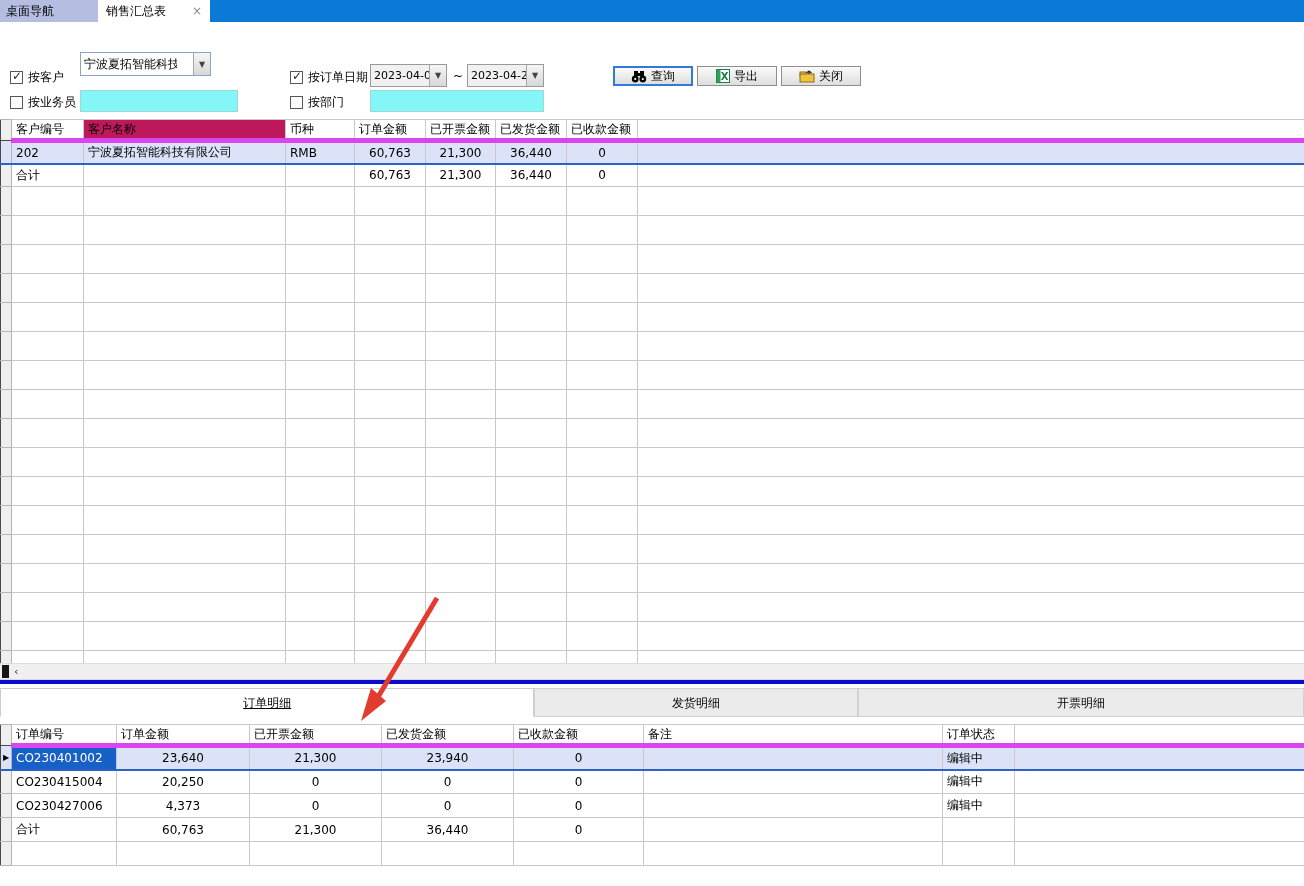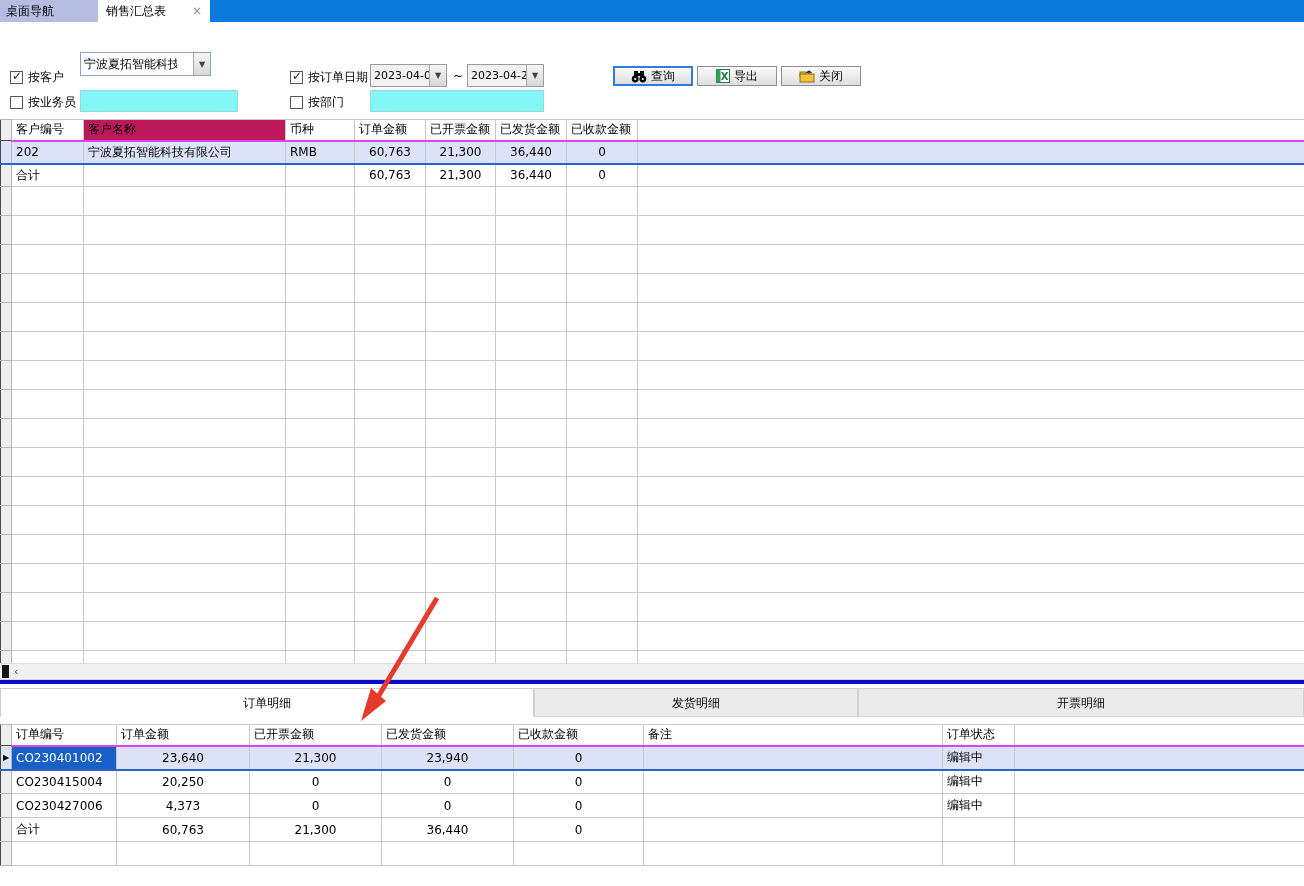--- a/index.html
+++ b/index.html
@@ -31,21 +31,21 @@
   
   .btn3 { position:absolute; width:80px; height:20px; background:linear-gradient(#fafafa,#dedede);
     border:1px solid #8f8f8f; display:flex; align-items:center; justify-content:center; gap:4px; cursor:default; }
   .btn3.focus { border:2px solid #2f7bd9; }
   .btn3 svg { display:block; }
 
   
   .gridwrap { position:absolute; left:0; overflow:hidden; }
   table.grid { border-collapse:collapse; table-layout:fixed; width:1304px; }
   .grid th, .grid td { border:1px solid #c9c9c9; padding:0 4px; overflow:hidden; white-space:nowrap; }
-  .grid thead th { height:21px; font-weight:normal; text-align:left; background:#fff; border-bottom:2px solid #d946ef; }
+  .grid thead th { height:21px; font-weight:normal; text-align:left; background:#fff; border-bottom:5px solid #d946ef; }
   .grid thead th.hl { background:#be185d; }
   .grid th:first-child, .grid td:first-child { border-left:1px solid #4a4a4a; }
   .grid .gutter { background:#efefef; border-color:#b5b5b5; padding:0; text-align:center; font-size:8px; color:#000; }
   .grid thead .gutter { border-bottom:1px solid #4a4a4a; }
   .grid .trail { border-right:none; }
   .grid td.num { text-align:center; }
   #summary-grid .sel-row td { background:#dce3f8; border-top:1px solid #2d62c8; border-bottom:2px solid #2d62c8; }
   #detail-grid .sel-row td { background:#dce3f8; border-bottom:2px solid #2d62c8; }
   .grid .sel-row td.gutter { background:#efefef; }
   .grid td.sel-cell { background:#1660c8 !important; color:#fff; }
@@ -382,21 +382,21 @@
 </div>
 
 <div class="hscroll">
   <span class="bar"></span>
   <span class="larr">‹</span>
 </div>
 
 <div class="splitter"></div>
 
 <div class="dtabs">
-    <div class="dtab active" style="width: 570px;">订单明细</div>
+    <div class="dtab active" style="width: 570px; text-decoration: underline;">订单明细</div>
     <div class="dtab" style="width: 345px;">发货明细</div>
     <div class="dtab" style="width: 476px;">开票明细</div>
   </div>
 
 <div class="gridwrap" style="top:724px; height:162px; width:1304px;">
   <table class="grid" id="detail-grid">
     <colgroup>
         <col style="width: 11px;">
         <col style="width: 105px;">
         <col style="width: 133px;">

